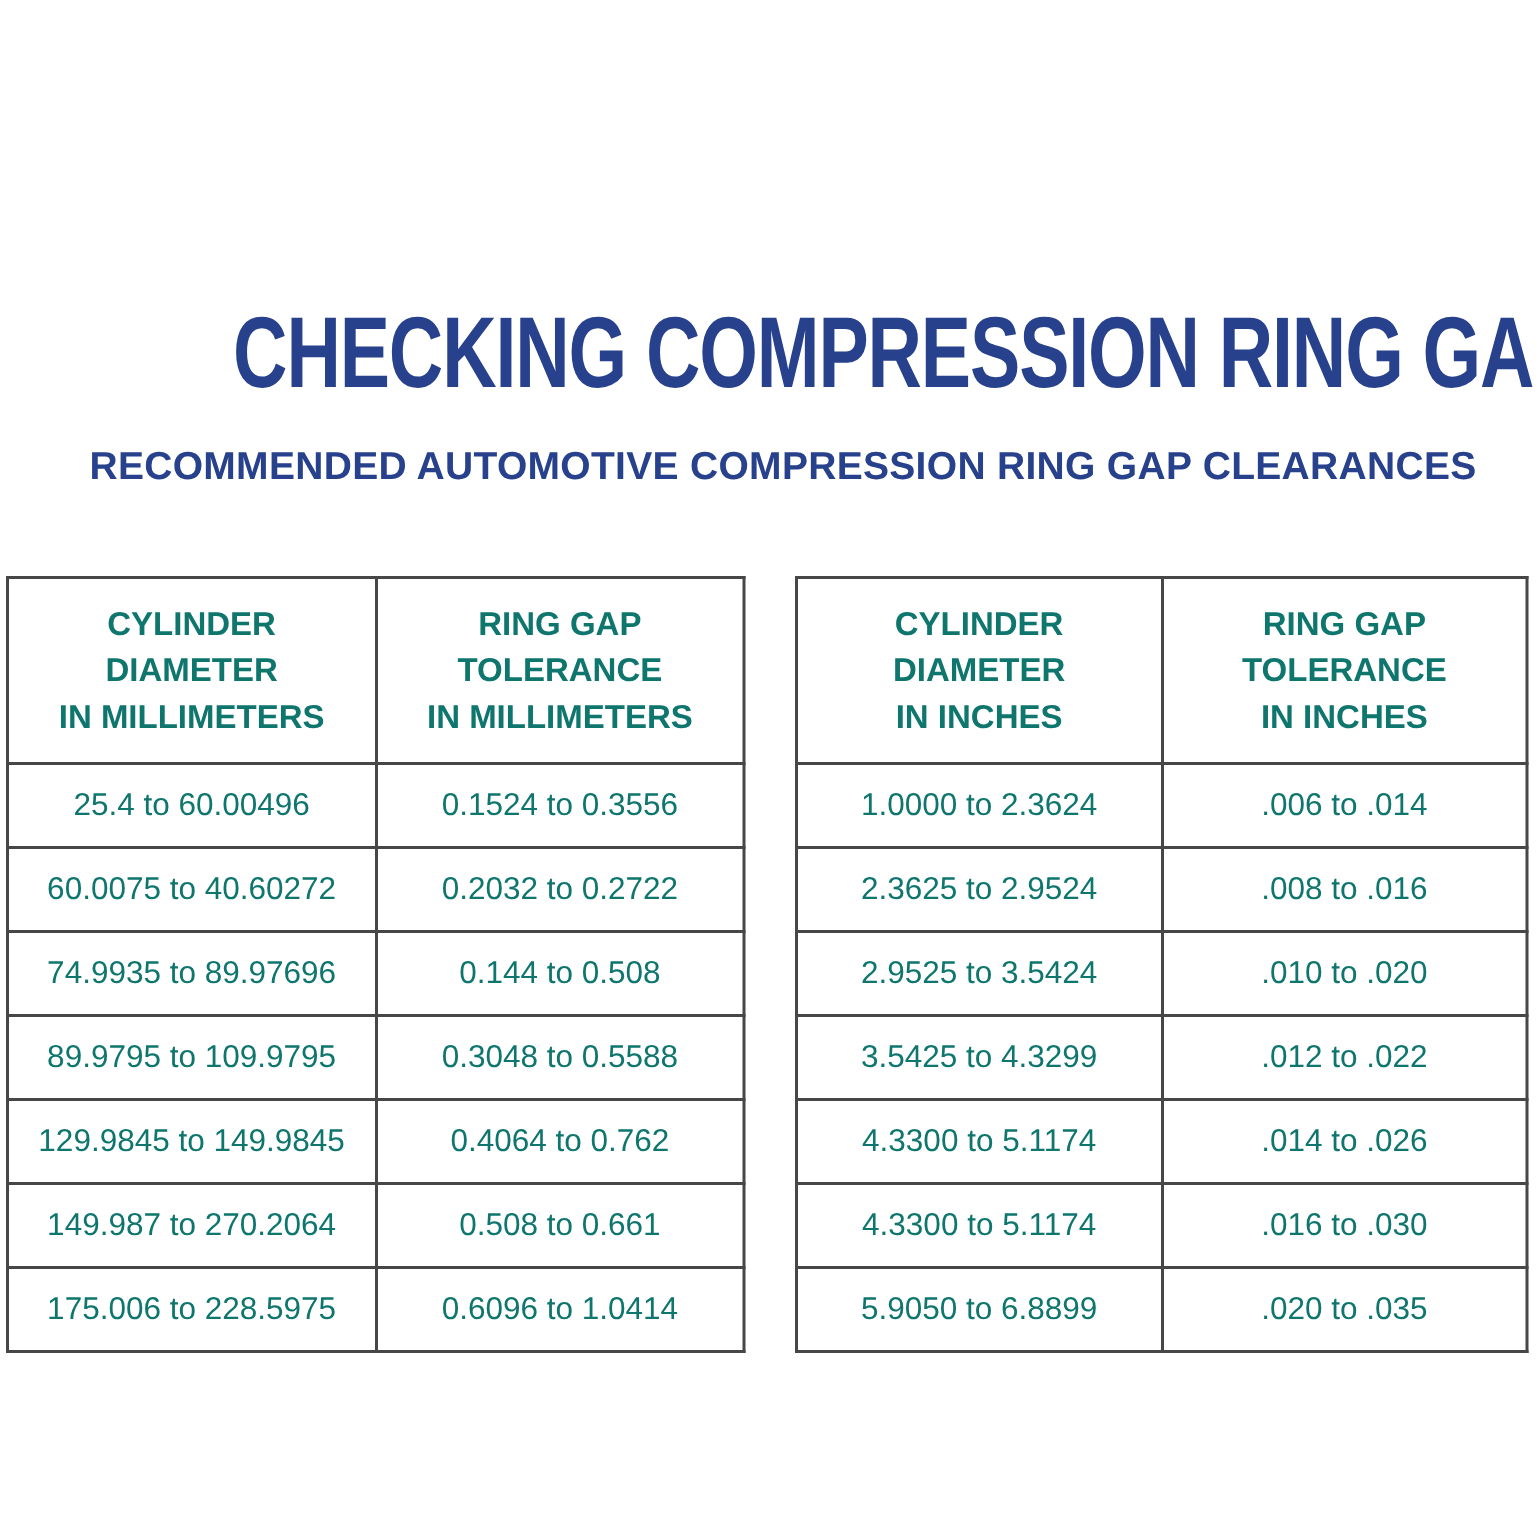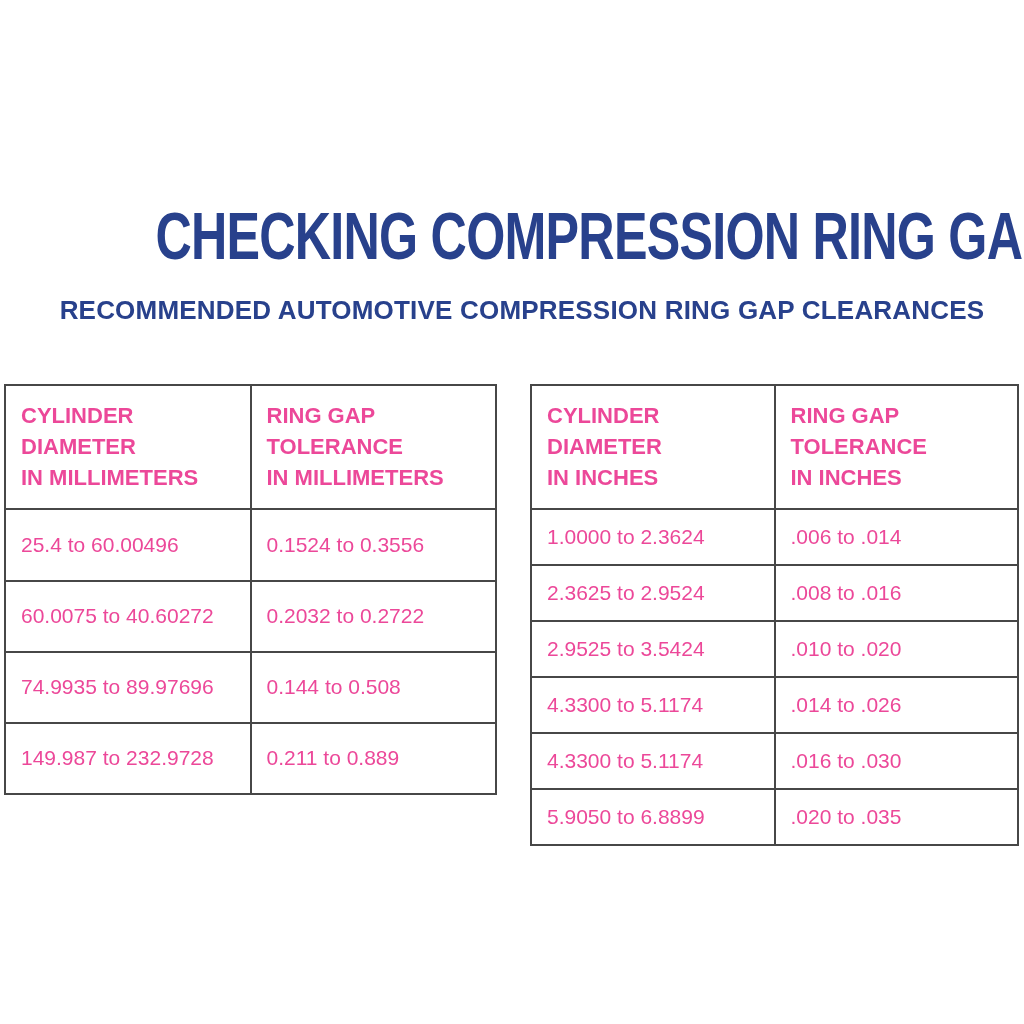--- a/index.html
+++ b/index.html
@@ -47,23 +47,23 @@
     position: absolute;
     border-collapse: collapse;
     table-layout: fixed;
     height: 411px;
     background: #ffffff;
   }
   table.spec.metric { left: 4px;   top: 384px; width: 493px; }
   table.spec.inches { left: 530px; top: 384px; width: 489px; }
   table.spec th, table.spec td {
     border: 2px solid #474747;
-    text-align: left;
+    text-align: center;
     vertical-align: middle;
-    color: #ec4899;
+    color: #0f766e;
     padding: 15px;
   }
   table.spec thead tr { height: 102px; }
   table.spec th {
     font-size: 22px;
     font-weight: bold;
     line-height: 1.4;
     white-space: pre-line;
   }
   table.spec td {
@@ -101,22 +101,34 @@
           </tr>
           <tr>
             <td>60.0075 to 40.60272</td>
             <td>0.2032 to 0.2722</td>
           </tr>
           <tr>
             <td>74.9935 to 89.97696</td>
             <td>0.144 to 0.508</td>
           </tr>
           <tr>
-            <td>149.987 to 232.9728</td>
-            <td>0.211 to 0.889</td>
+            <td>89.9795 to 109.9795</td>
+            <td>0.3048 to 0.5588</td>
+          </tr>
+          <tr>
+            <td>129.9845 to 149.9845</td>
+            <td>0.4064 to 0.762</td>
+          </tr>
+          <tr>
+            <td>149.987 to 270.2064</td>
+            <td>0.508 to 0.661</td>
+          </tr>
+          <tr>
+            <td>175.006 to 228.5975</td>
+            <td>0.6096 to 1.0414</td>
           </tr>
         </tbody>
       </table>
     <table class="spec inches">
         <thead>
           <tr>
             <th>CYLINDER
 DIAMETER
 IN INCHES</th>
             <th>RING GAP
@@ -131,20 +143,24 @@
           </tr>
           <tr>
             <td>2.3625 to 2.9524</td>
             <td>.008 to .016</td>
           </tr>
           <tr>
             <td>2.9525 to 3.5424</td>
             <td>.010 to .020</td>
           </tr>
           <tr>
+            <td>3.5425 to 4.3299</td>
+            <td>.012 to .022</td>
+          </tr>
+          <tr>
             <td>4.3300 to 5.1174</td>
             <td>.014 to .026</td>
           </tr>
           <tr>
             <td>4.3300 to 5.1174</td>
             <td>.016 to .030</td>
           </tr>
           <tr>
             <td>5.9050 to 6.8899</td>
             <td>.020 to .035</td>

